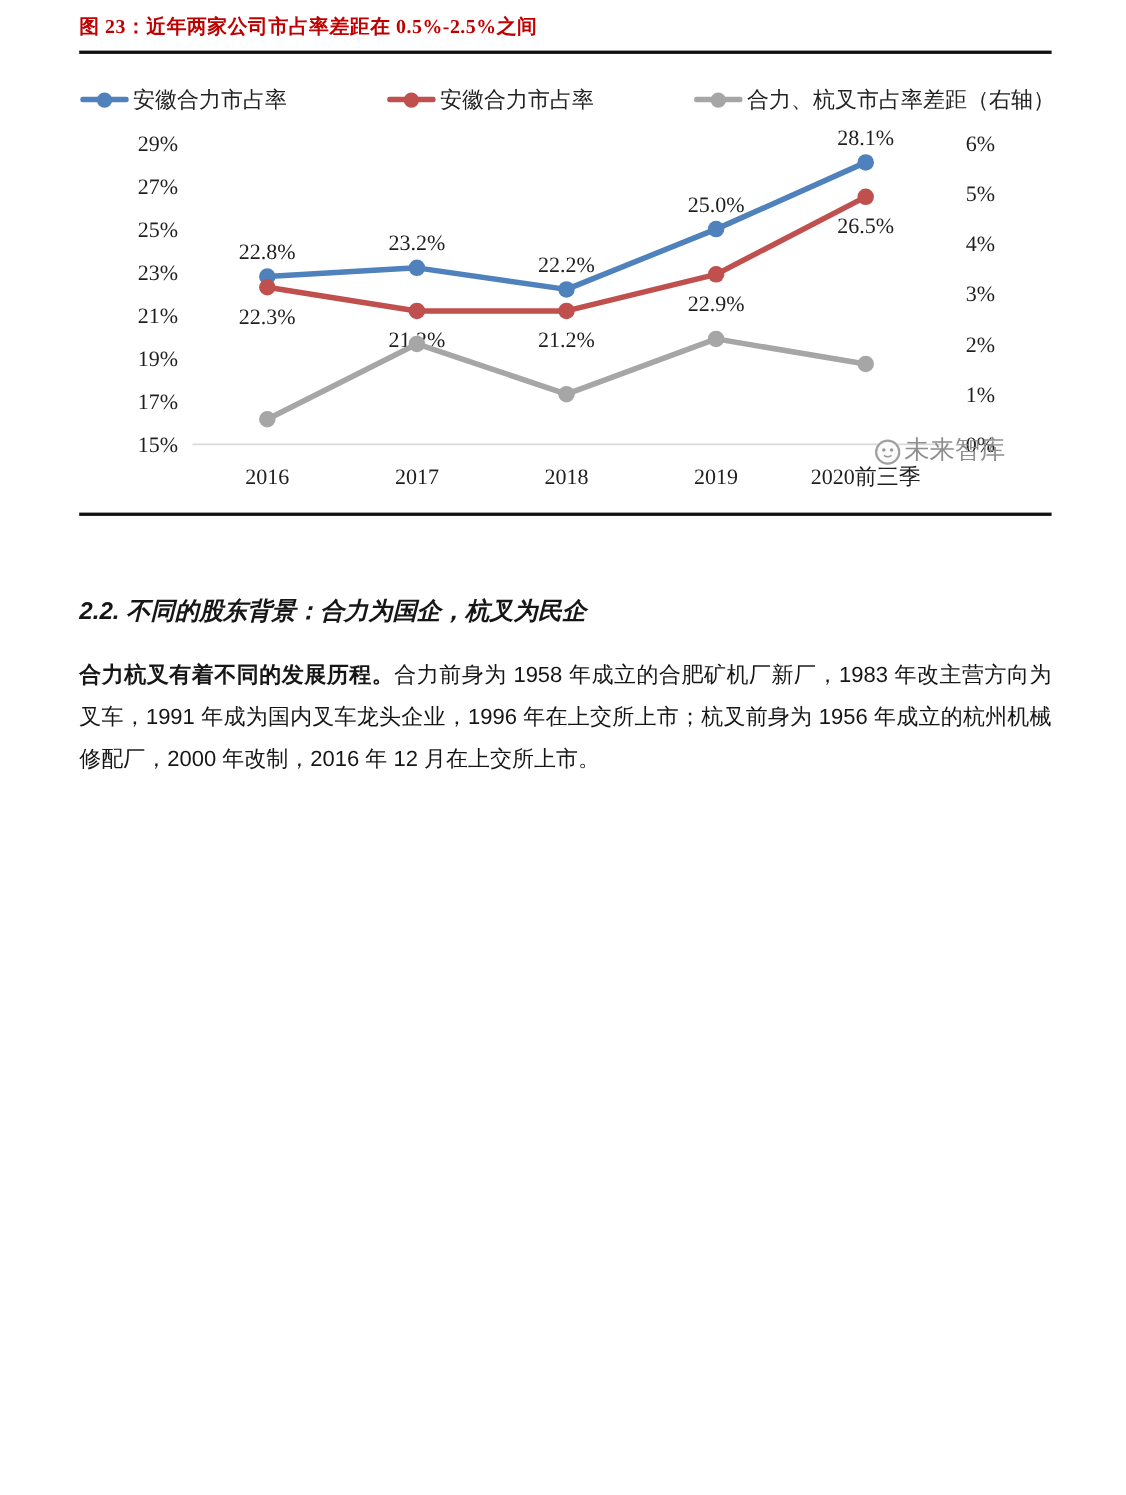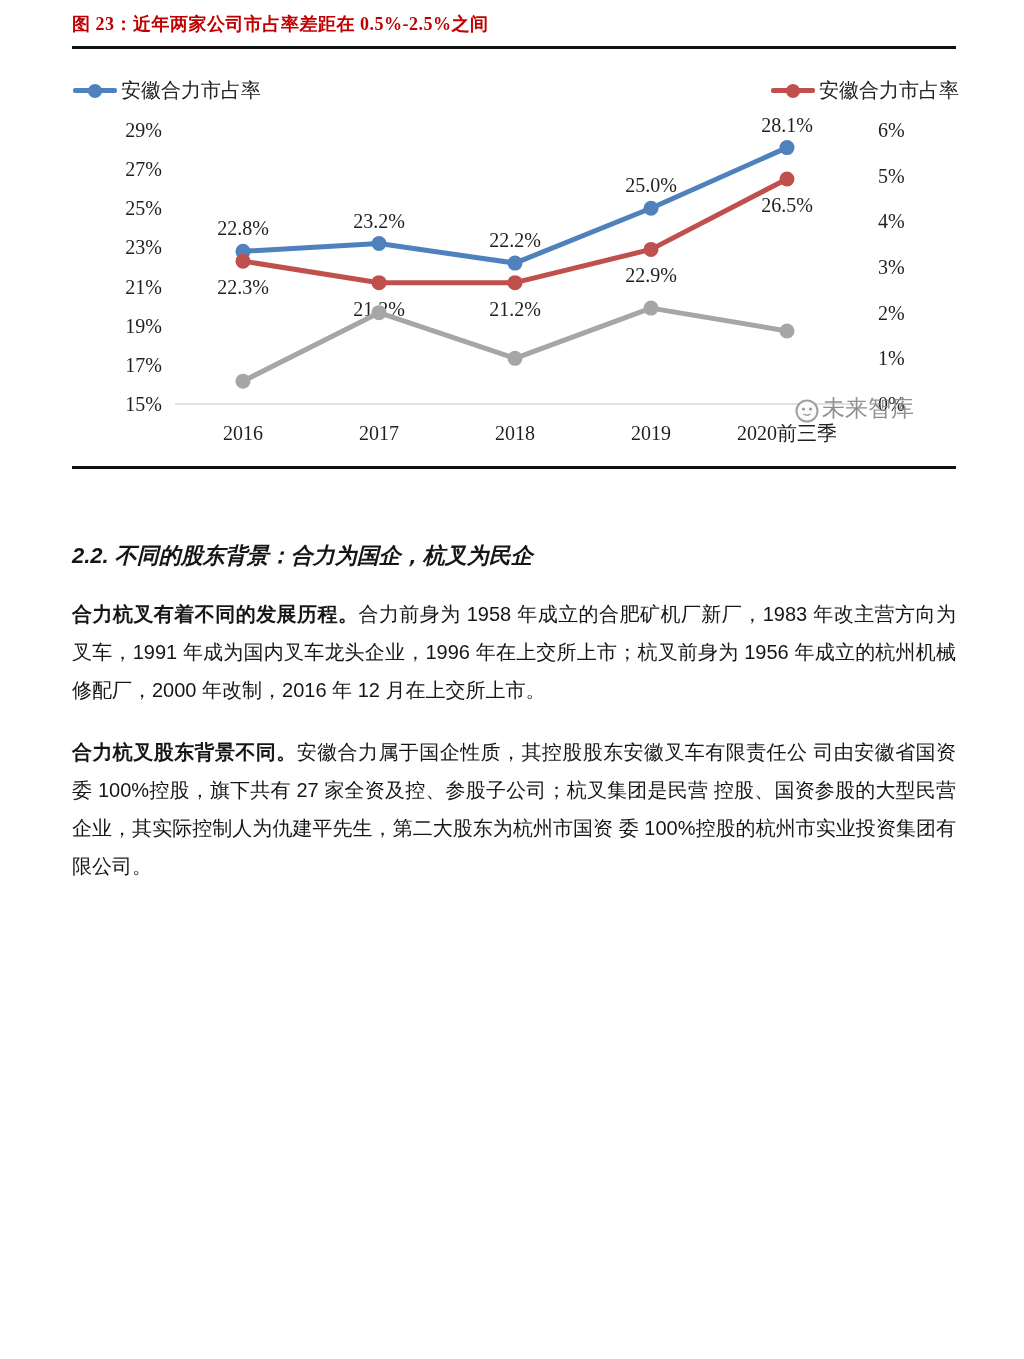--- a/index.html
+++ b/index.html
@@ -42,20 +42,26 @@
             <span class="lg-marker" style="background: rgb(79, 129, 189);">
               <span class="lg-dot" style="background: rgb(79, 129, 189);"></span>
             </span>
             <span>安徽合力市占率</span>
           </span>
           <span class="lg-item">
             <span class="lg-marker" style="background: rgb(192, 80, 77);">
               <span class="lg-dot" style="background: rgb(192, 80, 77);"></span>
             </span>
             <span>安徽合力市占率</span>
+          </span>
+          <span class="lg-item">
+            <span class="lg-marker" style="background: rgb(166, 166, 166);">
+              <span class="lg-dot" style="background: rgb(166, 166, 166);"></span>
+            </span>
+            <span>合力、杭叉市占率差距（右轴）</span>
           </span>
         </div>
 
       <svg class="chart" width="888" height="346" viewBox="0 0 888 346">
           <text x="90" y="29" text-anchor="end" class="tick">29%</text>
           <text x="90" y="68.14285714285714" text-anchor="end" class="tick">27%</text>
           <text x="90" y="107.28571428571429" text-anchor="end" class="tick">25%</text>
           <text x="90" y="146.42857142857144" text-anchor="end" class="tick">23%</text>
           <text x="90" y="185.57142857142858" text-anchor="end" class="tick">21%</text>
           <text x="90" y="224.71428571428572" text-anchor="end" class="tick">19%</text>
@@ -116,16 +122,15 @@
 
       <div class="fig-bottom-gap"></div>
     </div>
 
     <hr class="rule">
 
     <h2 class="section-heading">2.2. 不同的股东背景：合力为国企，杭叉为民企</h2>
 
     <p class="para"><b>合力杭叉有着不同的发展历程。</b><span>合力前身为 1958 年成立的合肥矿机厂新厂，1983 年改主营方向为叉车，1991 年成为国内叉车龙头企业，1996 年在上交所上市；杭叉前身为 1956 年成立的杭州机械修配厂，2000 年改制，2016 年 12 月在上交所上市。</span></p>
 
-    <p class="para"><b>合力杭叉股东背景不同。</b><span>安徽合力属于国企性质，其控股股东安徽叉车有限责任公 司由安徽省国资委 100%控股，旗下共有 27 家全资及控、参股子公司；杭叉集团是民营 控股、国资参股的大型民营企业，其实际控制人为仇建平先生，第二大股东为杭州市国资 委 100%控股的杭州市实业投资集团有限公司。</span></p>
 
   </div>
 </div>
 
 </body></html>

